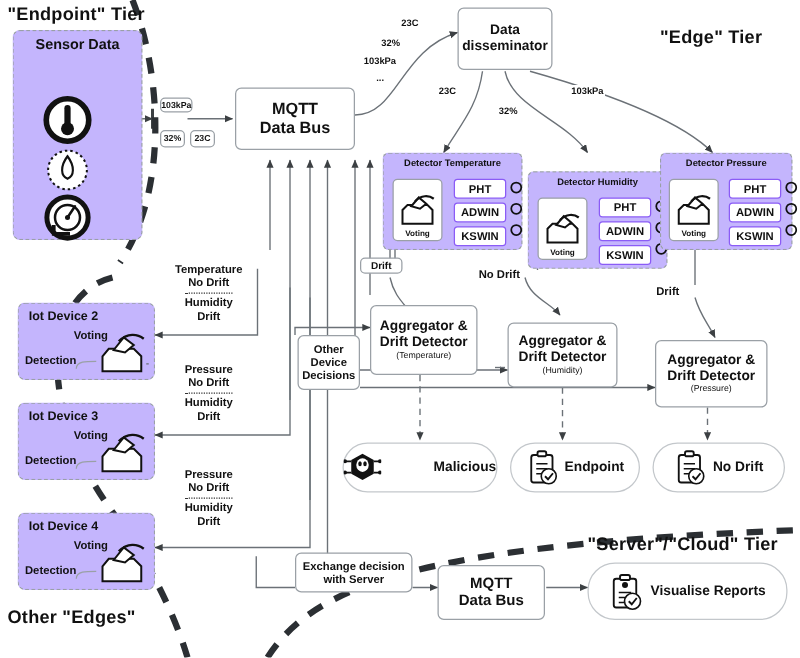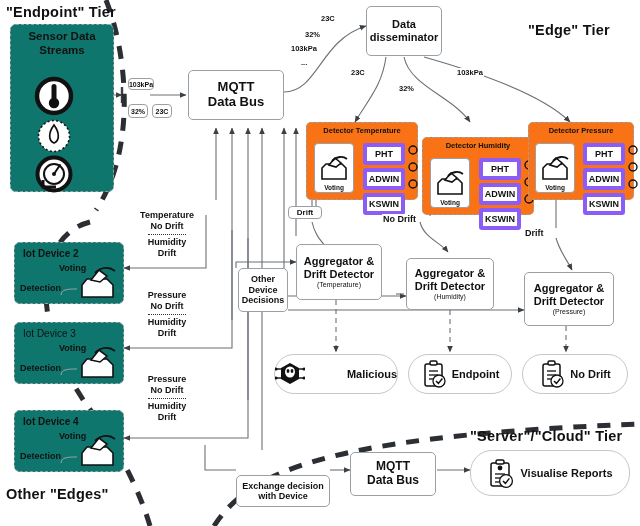--- a/index.html
+++ b/index.html
@@ -4,31 +4,31 @@
 <style>
   html,body{margin:0;padding:0;background:#fff;}
   body{width:640px;height:526px;overflow:hidden;
        font-family:"Liberation Sans",sans-serif;color:#111;}
   #stage{position:relative;width:640px;height:526px;}
   svg#wires{position:absolute;left:0;top:0;width:640px;height:526px;}
   .node{position:absolute;box-sizing:border-box;}
   .box{border:1px solid #9aa0a6;border-radius:5px;background:#fff;
        display:flex;flex-direction:column;align-items:center;justify-content:center;
        text-align:center;font-weight:bold;line-height:1.15;}
-  .dashbox{border:1.6px dashed #9aa0a6;border-radius:6px;background:#0f766e;}
+  .dashbox{border:1.6px dashed #9aa0a6;border-radius:6px;background:#c4b5fd;}
   .tierlbl{font-weight:bold;font-size:14.5px;letter-spacing:.2px;}
   .chip{border:1px solid #9aa0a6;border-radius:4px;background:#fff;
         font-size:7px;font-weight:bold;display:flex;align-items:center;
         justify-content:center;}
   .lbl{font-size:9px;font-weight:bold;text-align:center;line-height:1.25;}
   .curvelbl{position:absolute;font-size:7.5px;font-weight:bold;background:#fff;
             padding:0 1px;}
-  .detbox{border:1.4px dashed #9aa0a6;border-radius:5px;background:#f97316;}
+  .detbox{border:1.4px dashed #9aa0a6;border-radius:5px;background:#c4b5fd;}
   .dettitle{font-size:7.5px;font-weight:bold;text-align:center;margin-top:3px;}
-  .algo{border:4px solid #8b5cf6;border-radius:3px;background:#fff;
+  .algo{border:1px solid #8b5cf6;border-radius:3px;background:#fff;
         font-size:9px;font-weight:bold;display:flex;align-items:center;
         justify-content:center;height:14px;}
   .voting{border:1px solid #9aa0a6;border-radius:4px;background:#fff;
           display:flex;flex-direction:column;align-items:center;
           justify-content:flex-end;}
   .votecap{font-size:6.5px;font-weight:bold;margin-bottom:1px;}
   .pill{border:1.2px solid #c3c7cb;border-radius:22px;background:#fff;
         display:flex;align-items:center;justify-content:center;gap:5px;
         font-size:11px;font-weight:bold;}
   .sublbl{font-size:7px;font-weight:normal;font-style:normal;}
@@ -108,21 +108,20 @@
   </svg>
 
   <div class="node tierlbl" style="left:6px;top:4px;">"Endpoint" Tier</div>
   <div class="node tierlbl" style="left:528px;top:22px;">"Edge" Tier</div>
   <div class="node tierlbl" style="left:470px;top:428px;">"Server"/"Cloud" Tier</div>
   <div class="node tierlbl" style="left:6px;top:486px;">Other "Edges"</div>
 
   <div class="node dashbox" style="left:10px;top:24px;width:104px;height:168px;">
     <div style="text-align:center;font-weight:bold;font-size:11.5px;margin-top:5px;line-height:1.2;">
       <div>Sensor Data</div>
-      <div>Streams</div>
     </div>
 
     <svg style="position:absolute;left:22px;top:50px;" width="42" height="42">
       <circle cx="21" cy="21" r="17" fill="#fff" stroke="#111" stroke-width="4.5"></circle>
       <rect x="18.5" y="9" width="5" height="17" rx="2.5" fill="#111"></rect>
       <circle cx="21" cy="28" r="5.2" fill="#111"></circle>
     </svg>
 
     <svg style="position:absolute;left:24px;top:92px;" width="38" height="38">
       <circle cx="19" cy="19" r="15.5" fill="#fff" stroke="#111" stroke-width="1.6" stroke-dasharray="2,2.4"></circle>
@@ -267,21 +266,21 @@
       <path d="M14,15 L22,5 L30,11 L23,17 z" fill="#fff" stroke="#111" stroke-width="1.6"></path>
       <path d="M18,8 C25,1 33,2 38,6" stroke="#111" stroke-width="1.9" fill="none"></path>
       <path d="M48,26 L40,26" stroke="#6b7177" stroke-width="1"></path>
     </svg>
     <svg style="position:absolute;left:44px;top:44px;" width="22" height="12">
       <path d="M2,8 C2,2 10,2 18,2" stroke="#9aa0a6" stroke-width="1" fill="none"></path>
     </svg>
   </div>
 
   <div class="node dashbox" style="left:14px;top:322px;width:110px;height:62px;">
-    <div style="position:absolute;left:8px;top:5px;font-size:10px;font-weight:normal;">Iot Device 3</div>
+    <div style="position:absolute;left:8px;top:5px;font-size:10px;font-weight:bold;">Iot Device 3</div>
     <div style="position:absolute;left:44px;top:20px;font-size:9px;font-weight:bold;">Voting</div>
     <div style="position:absolute;left:5px;top:40px;font-size:9px;font-weight:bold;">Detection</div>
     <svg style="position:absolute;left:62px;top:22px;" width="42" height="36">
       <path d="M10,14 L30,14 L36,20 L36,32 L5,32 L5,20 z" fill="#fff" stroke="#111" stroke-width="1.6"></path>
       <path d="M14,15 L22,5 L30,11 L23,17 z" fill="#fff" stroke="#111" stroke-width="1.6"></path>
       <path d="M18,8 C25,1 33,2 38,6" stroke="#111" stroke-width="1.9" fill="none"></path>
     </svg>
     <svg style="position:absolute;left:44px;top:44px;" width="22" height="12">
       <path d="M2,8 C2,2 10,2 18,2" stroke="#9aa0a6" stroke-width="1" fill="none"></path>
     </svg>
@@ -368,23 +367,23 @@
           <path d="M8,12 L17,12"></path>
           <path d="M8,16 L17,16"></path>
       <path d="M8,20 L14,20"></path>
         </g>
       <circle cx="18" cy="22" r="6" fill="#fff" stroke="#111" stroke-width="1.3"></circle>
       <path d="M15,22 L17.4,24.4 L21.4,19.6" stroke="#111" stroke-width="1.5" fill="none"></path>
     </svg>
     <span>No Drift</span>
   </div>
 
-  <div class="node box" style="left:236px;top:442px;width:94px;height:32px;font-size:9px;margin-top:33px;">
+  <div class="node box" style="left:236px;top:442px;width:94px;height:32px;font-size:9px;">
     <div>Exchange decision</div>
-    <div>with Device</div>
+    <div>with Server</div>
   </div>
   <div class="node box" style="left:350px;top:452px;width:86px;height:44px;font-size:12px;">
     <div>MQTT</div>
     <div>Data Bus</div>
   </div>
   <div class="node pill" style="left:470px;top:450px;width:160px;height:46px;">
     <svg width="28" height="32">
       <rect x="4" y="6" width="18" height="23" rx="2" fill="#fff" stroke="#111" stroke-width="1.5"></rect>
       <rect x="9" y="3" width="8" height="4" rx="1.5" fill="#fff" stroke="#111" stroke-width="1.5"></rect>
       <circle cx="13" cy="11" r="2.4" fill="#111"></circle>

